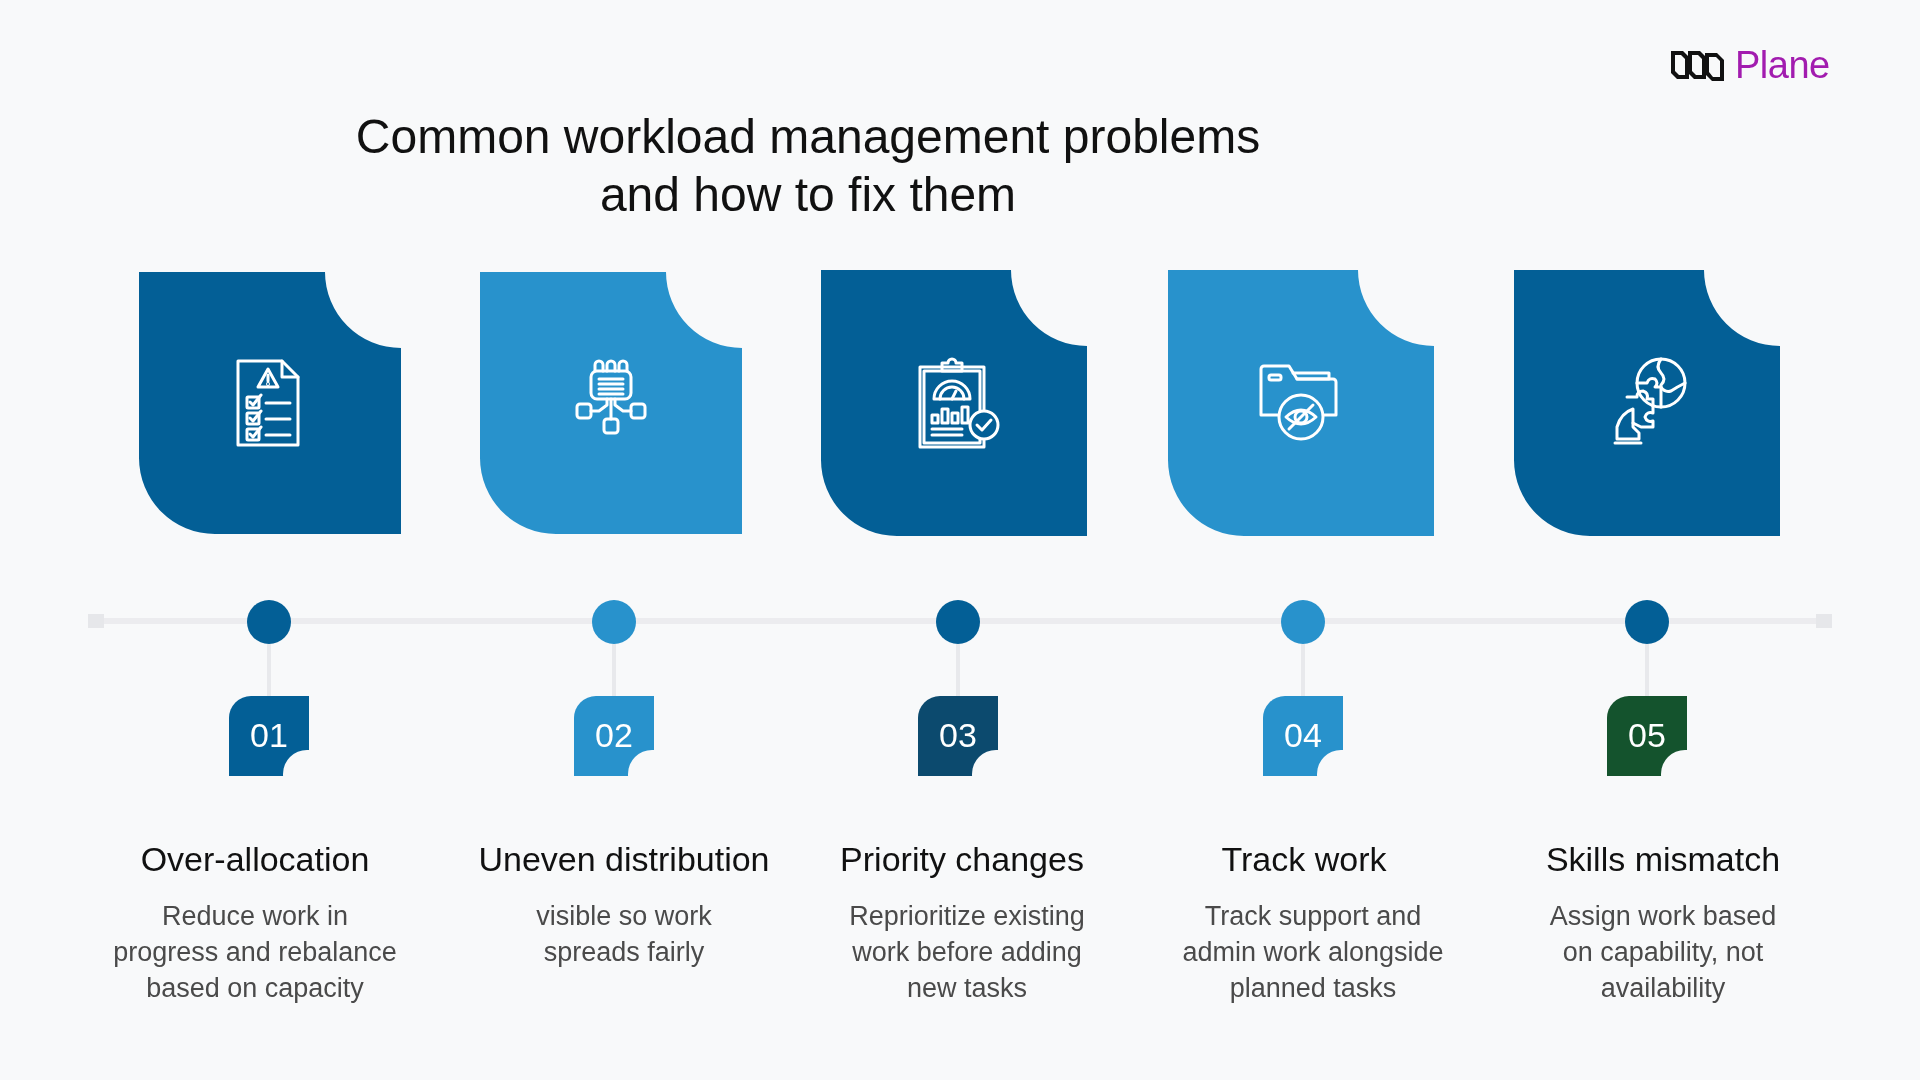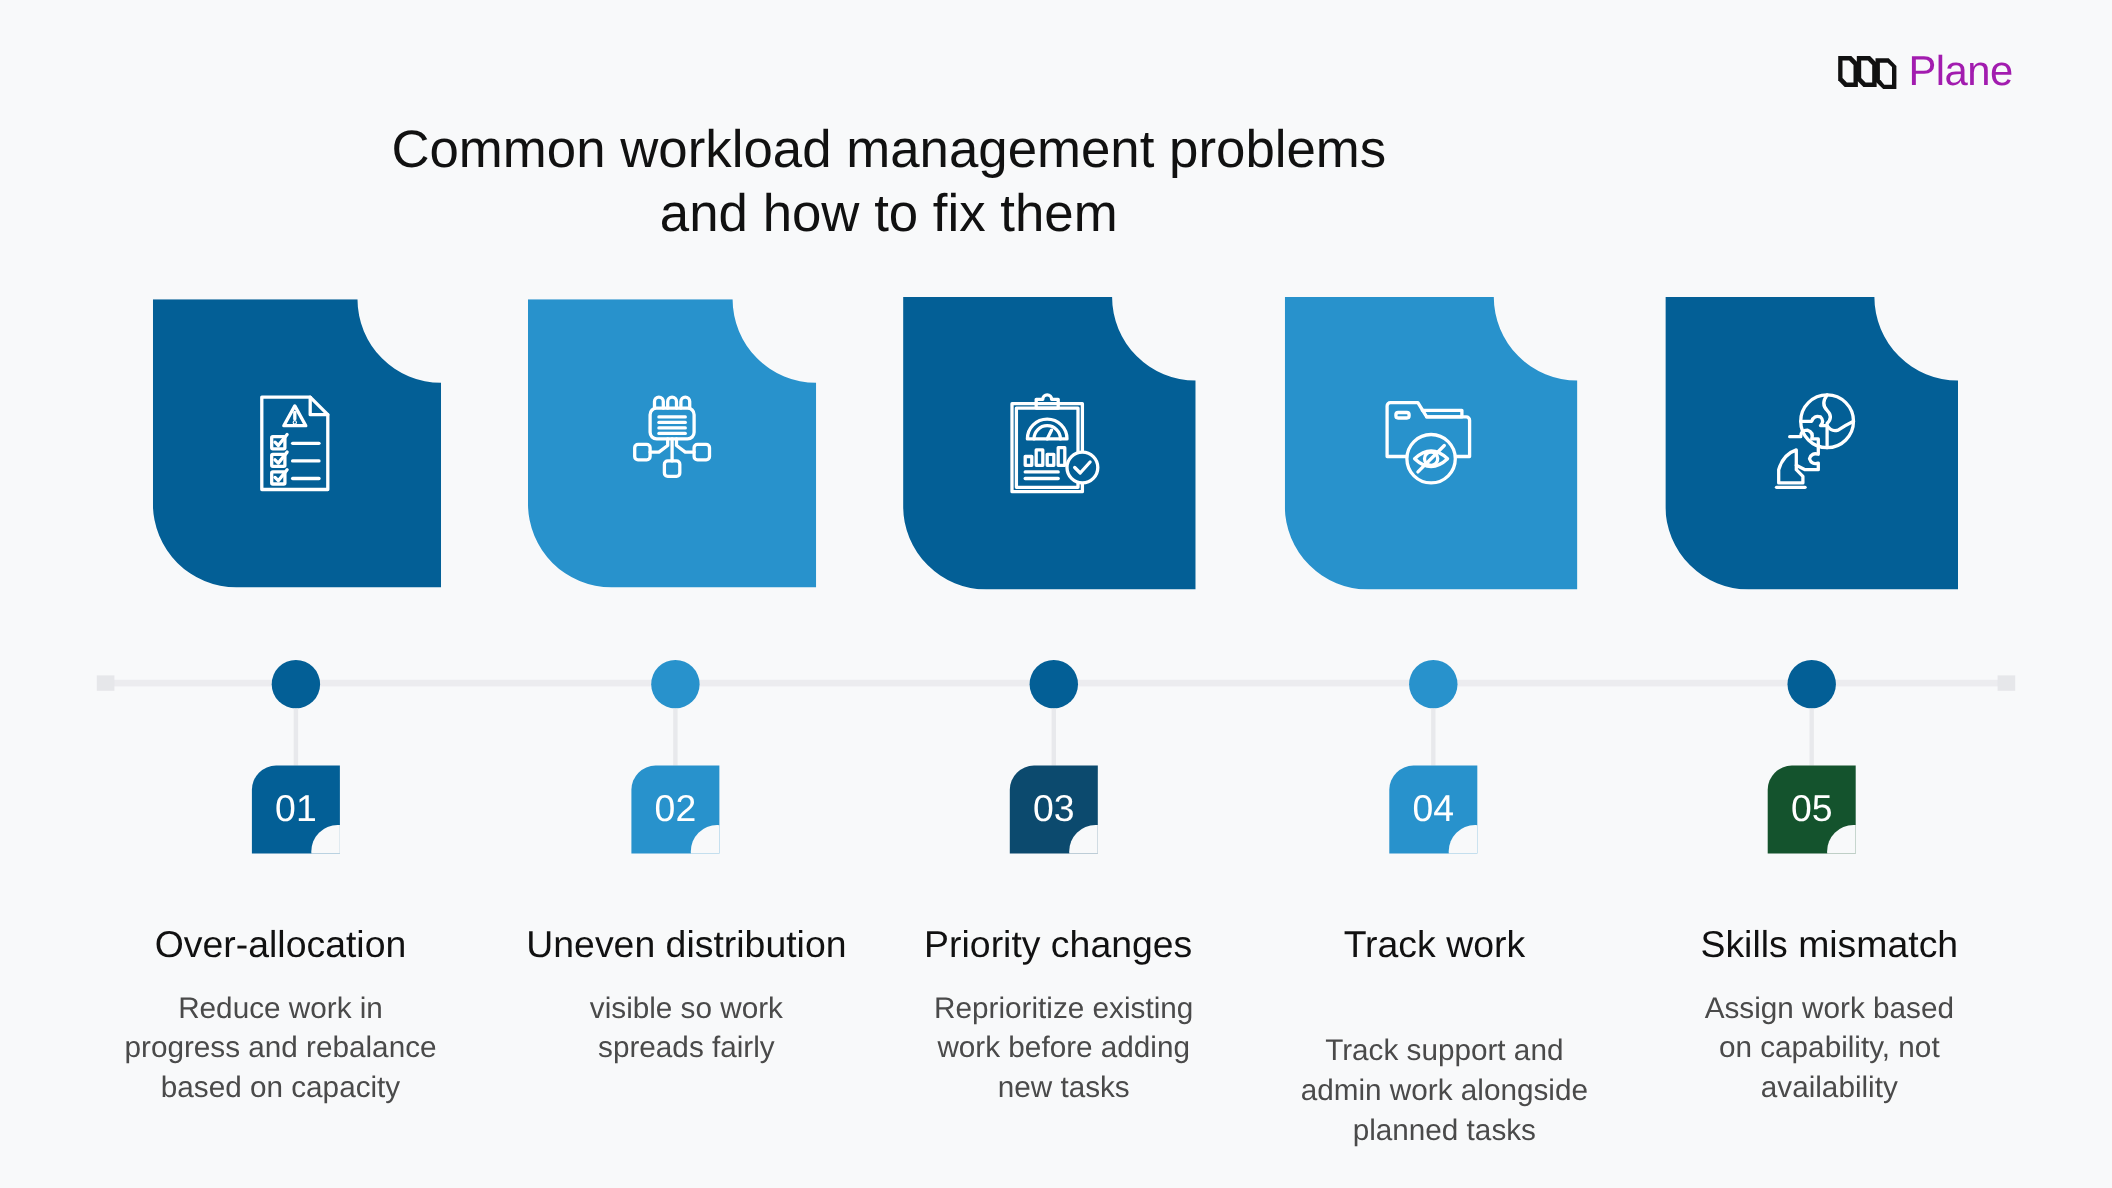--- a/index.html
+++ b/index.html
@@ -185,21 +185,21 @@
 </div>
 <div class="desc" style="left:464px;">
     <div>visible so work</div>
     <div>spreads fairly</div>
 </div>
 <div class="desc" style="left:807px;">
   <div>Reprioritize existing</div>
     <div>work before adding</div>
     <div>new tasks</div>
 </div>
-<div class="desc" style="left:1153px;margin-top:39px;">
+<div class="desc" style="left:1153px;">
   <div>Track support and</div>
     <div>admin work alongside</div>
     <div>planned tasks</div>
 </div>
 <div class="desc" style="left:1503px;">
   <div>Assign work based</div>
     <div>on capability, not</div>
     <div>availability</div>
 </div>
 

